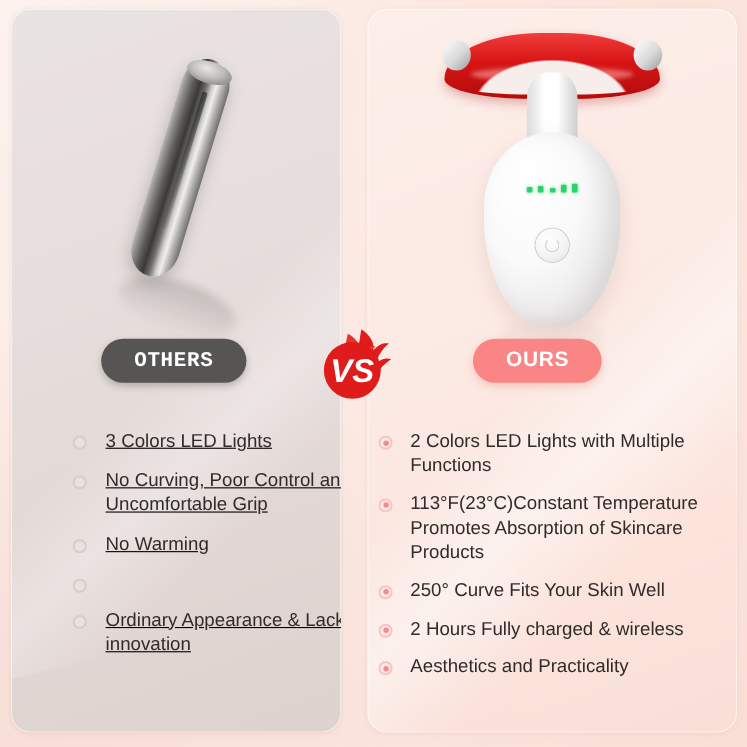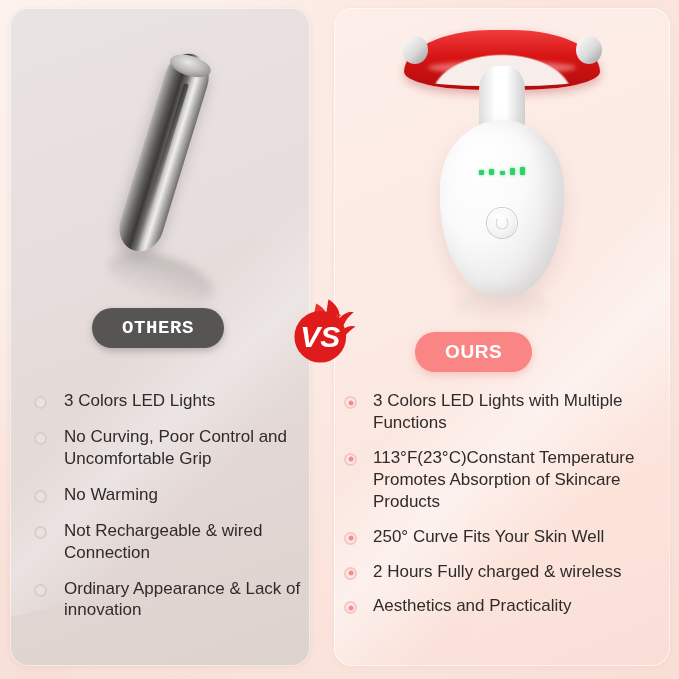--- a/index.html
+++ b/index.html
@@ -281,24 +281,23 @@
     color: #ffffff;
     white-space: nowrap;
   }
   .badge-others {
     left: 92px;
     background: #575554;
     box-shadow: 0 3px 7px rgba(80,70,68,0.32);
     font-family: Liberation Mono, monospace;
   }
   .badge-ours {
-    left: 415px;
+    left: 430px;
     background: #f98585;
     box-shadow: 0 3px 8px rgba(240,120,120,0.35);
-    margin-top: 24px;
   }
 
   
   .vs-emblem {
     position: absolute;
     left: 289px;
     top: 298px;
     width: 68px;
     height: 68px;
   }
@@ -339,22 +338,23 @@
     transform: translate(-50%,-50%);
     border-radius: 50%;
     background: #f08d8d;
   }
   .feature-text {
     color: #2f2b2a;
     font-size: 17px;
     line-height: 1.29;
   }
   .list-left {
-    padding-left: 24px;
+    padding-left: 56px;
     padding-right: 18px;
+    text-decoration: underline;
   }
   .list-left .feature-text { margin-left: 17px; }
   .list-right {
     padding-left: 10px;
     padding-right: 12px;
   }
   .list-right .feature-text { margin-left: 16px; }
   .list-right .feature-row { margin-bottom: 13px; }
 </style>
 </head>
@@ -381,21 +381,20 @@
       <div class="feature-row">
         <span class="bullet bullet-left"></span>
         <span class="feature-text">No Curving, Poor Control and Uncomfortable Grip</span>
       </div>
       <div class="feature-row">
         <span class="bullet bullet-left"></span>
         <span class="feature-text">No Warming</span>
       </div>
       <div class="feature-row">
         <span class="bullet bullet-left"></span>
-        <span class="feature-text">Not Rechargeable &amp; wired Connection</span>
       </div>
       <div class="feature-row">
         <span class="bullet bullet-left"></span>
         <span class="feature-text">Ordinary Appearance &amp; Lack of innovation</span>
       </div>
     </div>
   </div>
 
   <div class="panel panel-right">
     <div class="sheen sheen-right2"></div>
@@ -420,21 +419,21 @@
           </div>
           <div class="power-btn"></div>
         </div>
       </div>
       <div class="device-reflection"></div>
     </div>
 
     <div class="features list-right">
       <div class="feature-row">
         <span class="bullet bullet-right"></span>
-        <span class="feature-text">3 Colors LED Lights with Multiple Functions</span>
+        <span class="feature-text">2 Colors LED Lights with Multiple Functions</span>
       </div>
       <div class="feature-row">
         <span class="bullet bullet-right"></span>
         <span class="feature-text">113°F(23°C)Constant Temperature Promotes Absorption of Skincare Products</span>
       </div>
       <div class="feature-row">
         <span class="bullet bullet-right"></span>
         <span class="feature-text">250° Curve Fits Your Skin Well</span>
       </div>
       <div class="feature-row">

